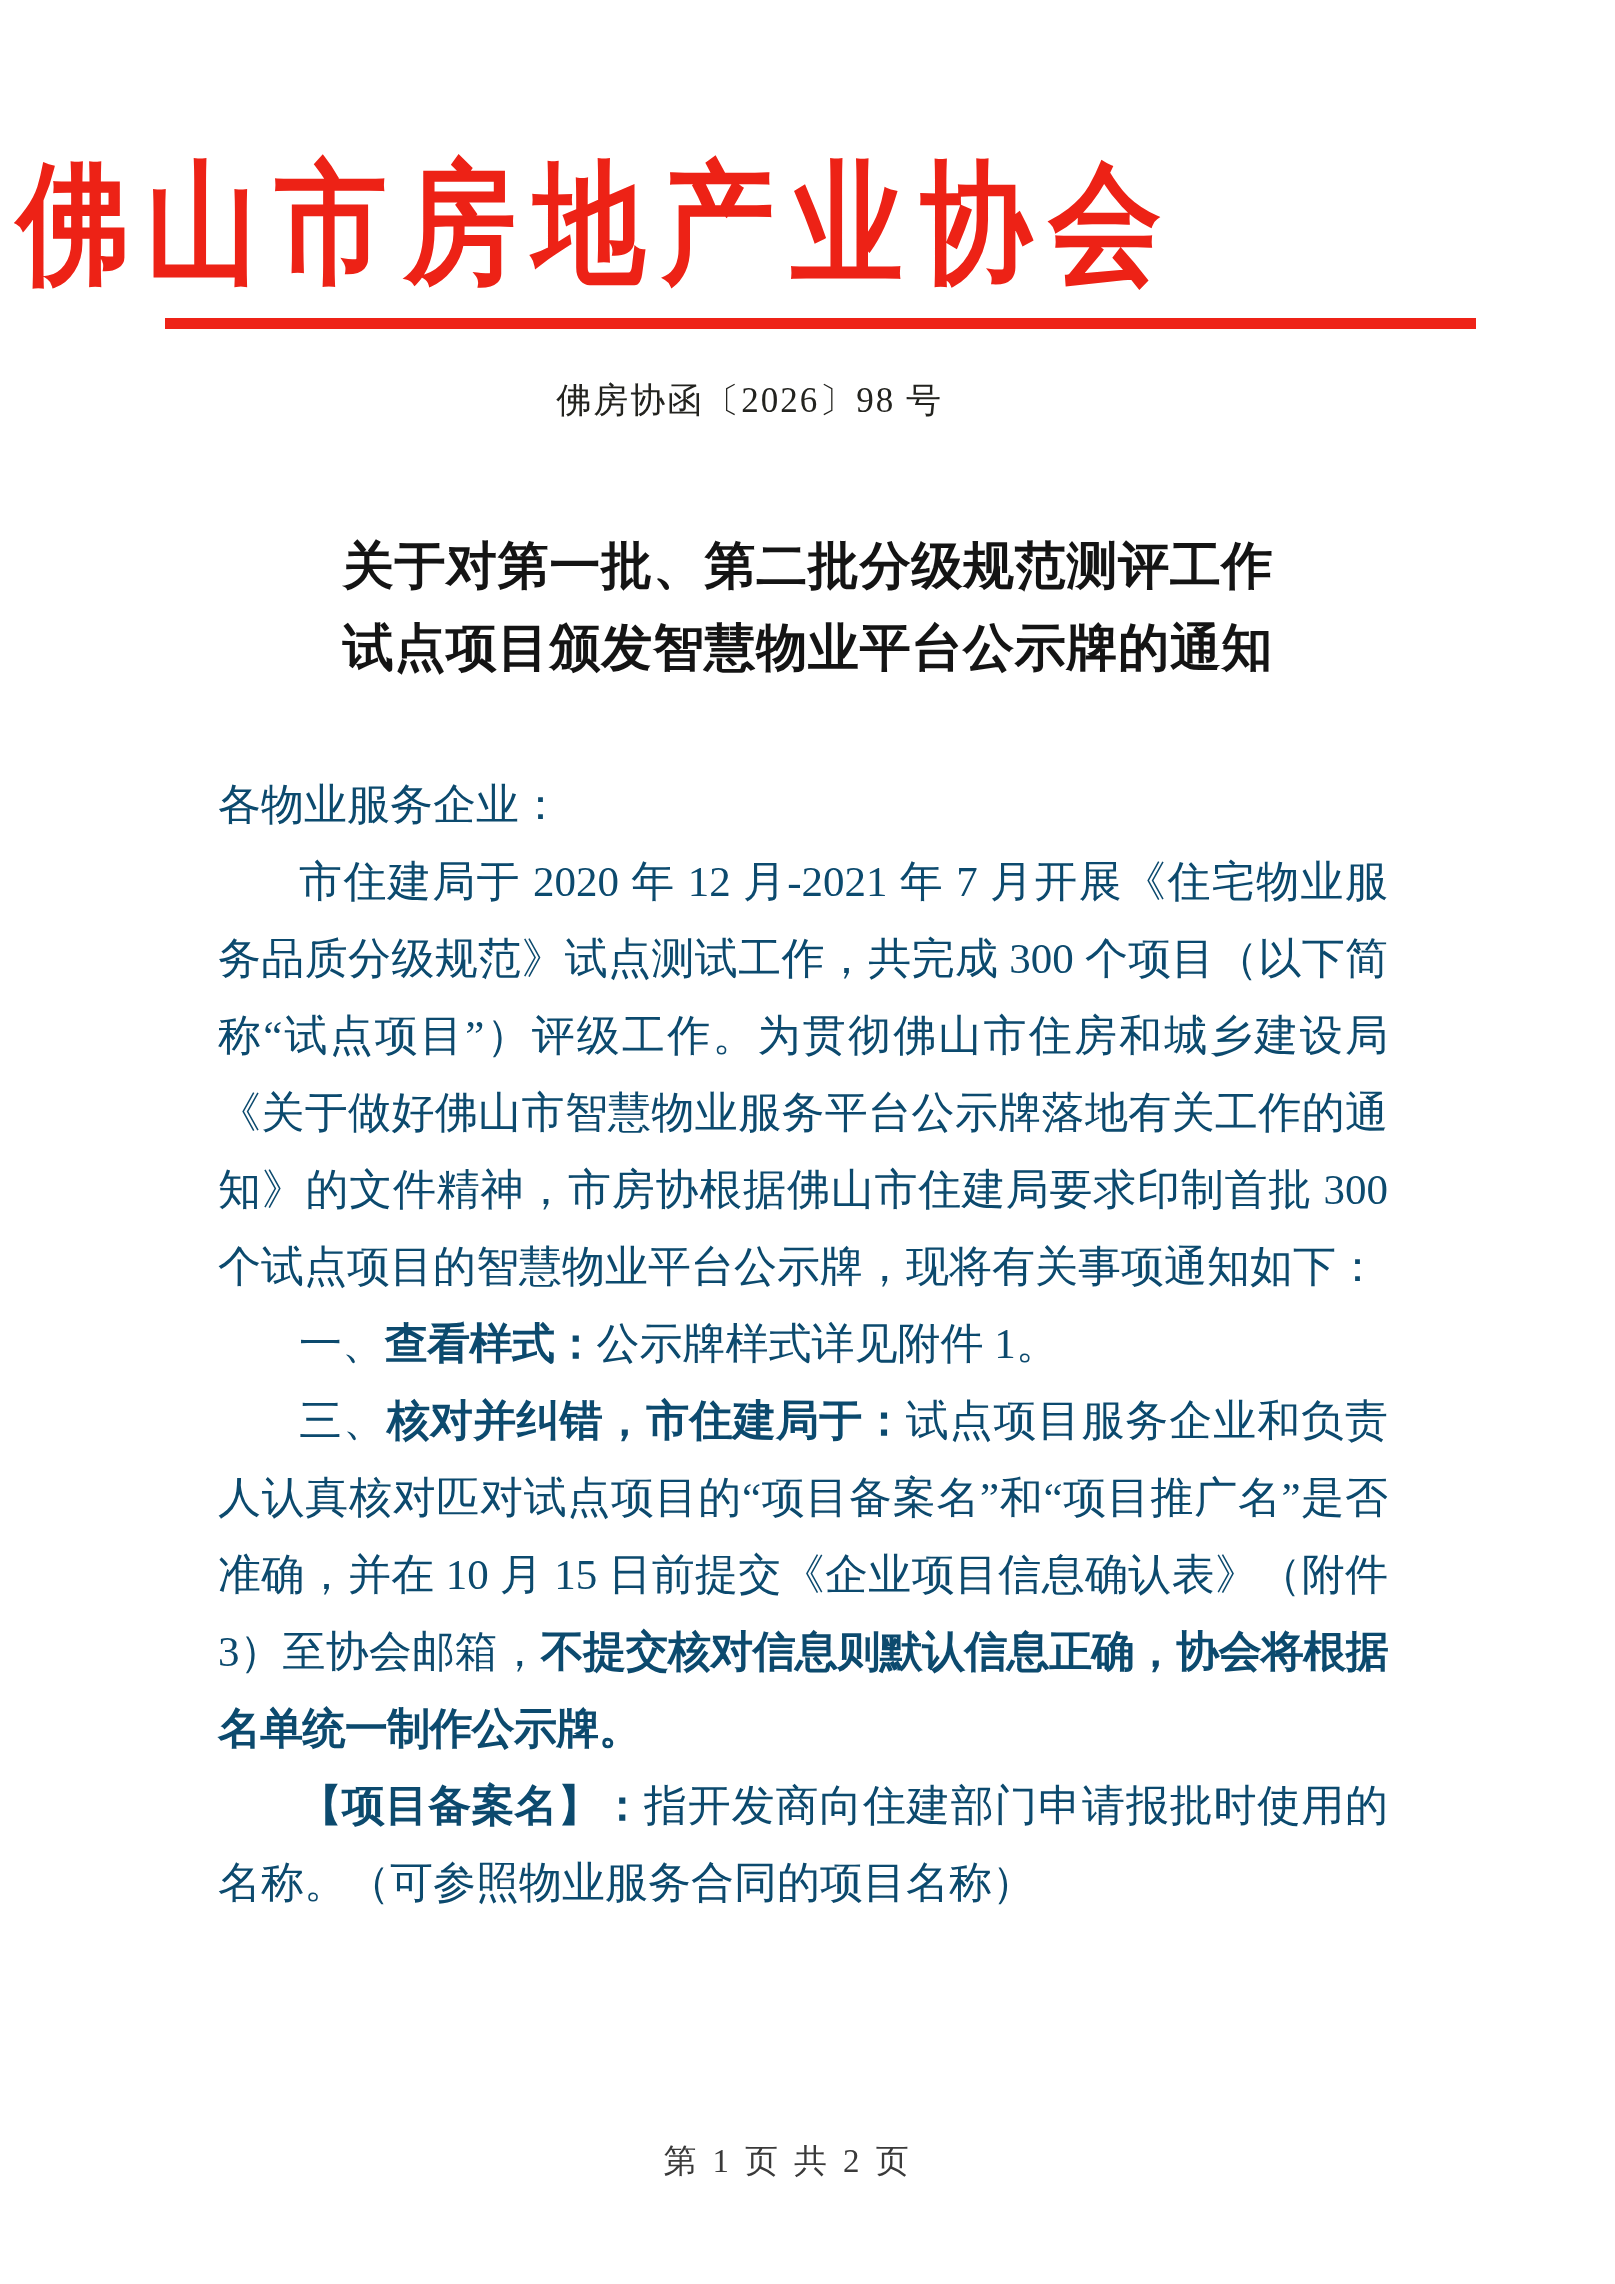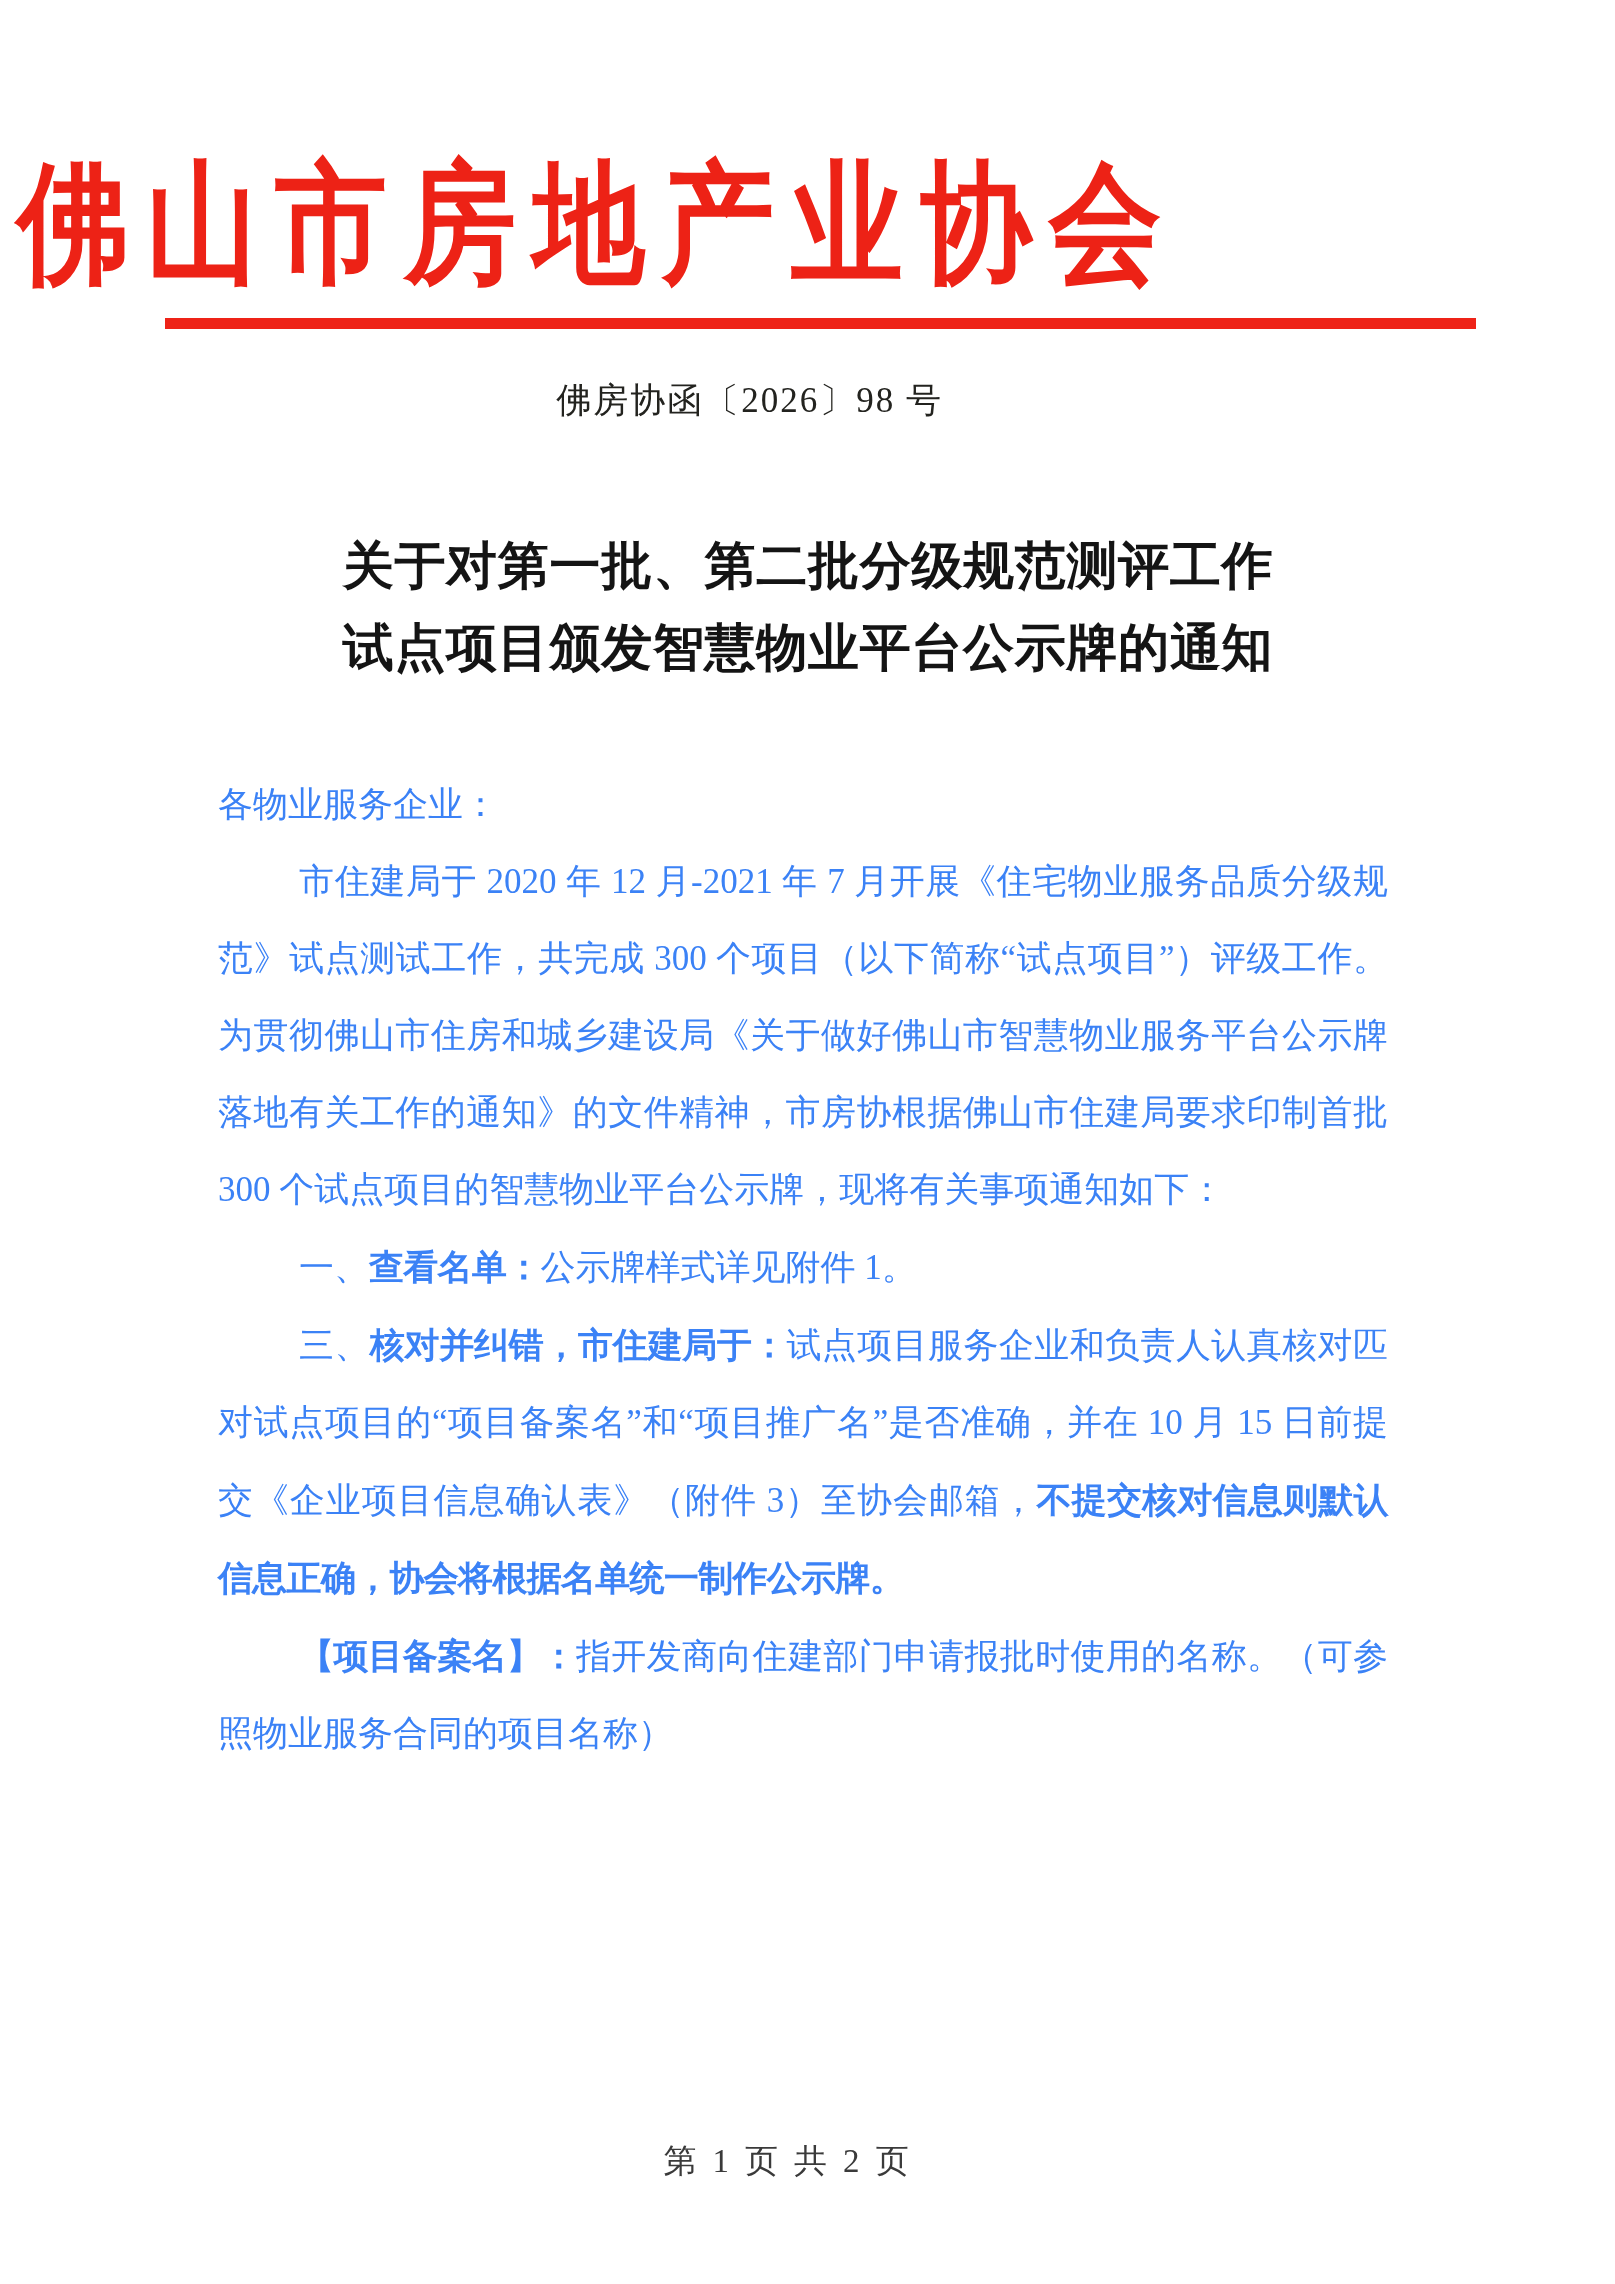--- a/index.html
+++ b/index.html
@@ -82,24 +82,24 @@
   }
 
   
   .body-block {
     position: absolute;
     left: 218px;
     top: 766px;
     width: 1170px;
   }
   .para {
-    font-size: 35px;
+    font-size: 43px;
     line-height: 77px;
     letter-spacing: 0px;
-    color: #3b82f6;
+    color: #0c4a6e;
     text-align: justify;
     text-justify: inter-character;
     margin: 0 0 0 0;
     font-family: "Liberation Serif", "DejaVu Serif", serif;
   }
   .para.indent { text-indent: 81px; }
   .para.salutation { text-indent: 0; }
   .b {
     font-family: "Liberation Sans", "DejaVu Sans", sans-serif;
     font-weight: bold;
@@ -135,21 +135,21 @@
     <div class="doc-title-line">关于对第一批、第二批分级规范测评工作</div>
     <div class="doc-title-line">试点项目颁发智慧物业平台公示牌的通知</div>
   </div>
 
   <div class="body-block">
 
     <p class="para salutation">各物业服务企业：</p>
 
     <p class="para indent">市住建局于 2020 年 12 月-2021 年 7 月开展《住宅物业服务品质分级规范》试点测试工作，共完成 300 个项目（以下简称“试点项目”）评级工作。为贯彻佛山市住房和城乡建设局《关于做好佛山市智慧物业服务平台公示牌落地有关工作的通知》的文件精神，市房协根据佛山市住建局要求印制首批 300 个试点项目的智慧物业平台公示牌，现将有关事项通知如下：</p>
 
-    <p class="para indent"><span>一、</span><span class="b">查看名单：</span><span>公示牌样式详见附件 1。</span></p>
+    <p class="para indent"><span>一、</span><span class="b">查看样式：</span><span>公示牌样式详见附件 1。</span></p>
 
 
     <p class="para indent"><span>三、</span><span class="b">核对并纠错，市住建局于：</span><span>试点项目服务企业和负责人认真核对匹对试点项目的“项目备案名”和“项目推广名”是否准确，并在 10 月 15 日前提交《企业项目信息确认表》（附件 3）至协会邮箱，</span><span class="b">不提交核对信息则默认信息正确，协会将根据名单统一制作公示牌。</span></p>
 
     <p class="para indent"><span class="b">【项目备案名】：</span><span>指开发商向住建部门申请报批时使用的名称。（可参照物业服务合同的项目名称）</span></p>
 
   </div>
 
   <div class="footer">第 1 页 共 2 页</div>
 

